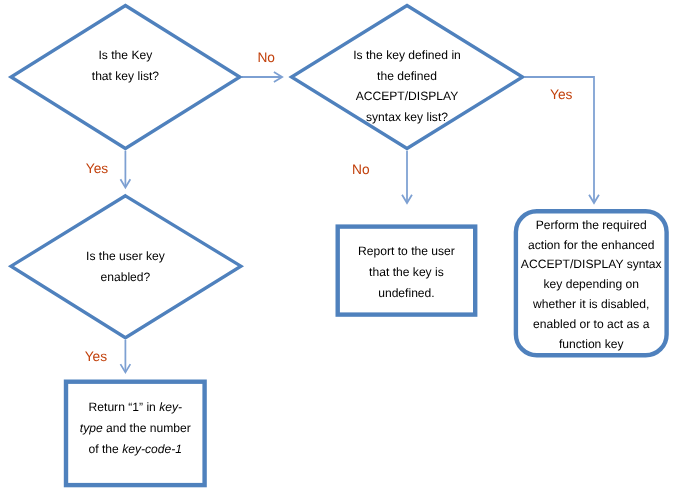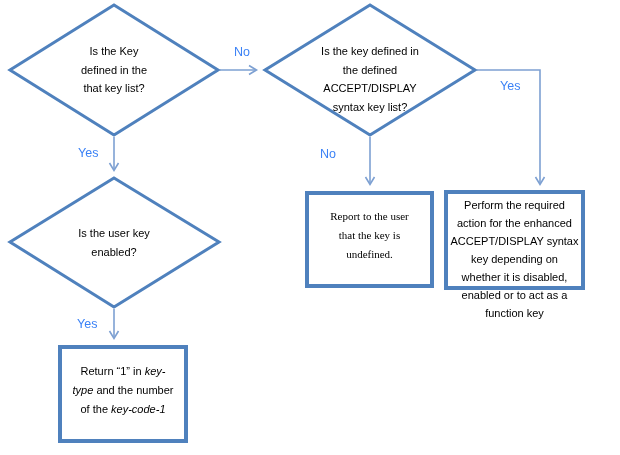--- a/index.html
+++ b/index.html
@@ -21,21 +21,21 @@
     position: absolute; background: #ffffff;
     border: 4px solid #4F81BD;
     text-align: center; font-size: 11px; color: #000;
   }
   .box .line { line-height: 19px; white-space: pre; }
   #perform-box .line { line-height: 18px; }
   #report-box { padding-top: 12px; }
   #return-box { padding-top: 13px; }
   #perform-box { padding-top: 2px; }
 
-  .label { position: absolute; font-size: 12.5px; color: #3b82f6; white-space: nowrap; }
+  .label { position: absolute; font-size: 12.5px; color: #c2410c; white-space: nowrap; }
   .it { font-style: italic; }
 </style>
 </head>
 <body>
 
 <div class="canvas">
 
   <svg class="svg-layer" width="620" height="455" viewBox="0 0 620 455">
     <defs>
       <marker id="arrow" viewBox="-9 -6 11 12" refX="-0.5" refY="0" markerWidth="11" markerHeight="12" markerUnits="userSpaceOnUse" orient="auto">
@@ -53,43 +53,42 @@
 
     <g fill="#ffffff" stroke="#4F81BD" stroke-width="3">
       <polygon points="114,5 218,70 114,135 10,70"></polygon>
       <polygon points="370,5 475,70 370,135 265,70"></polygon>
       <polygon points="114,178 219,242 114,307 10,242"></polygon>
     </g>
   </svg>
 
   <div class="node-text" id="d1-text" style="left:14px; top:42px; width:200px;">
     <div class="line">Is the Key</div>
-    <div class="line">defined in the</div>
     <div class="line">that key list?</div>
   </div>
 
   <div class="node-text" id="d2-text" style="left:275px; top:42px; width:190px;">
     <div class="line">Is the key defined in</div>
     <div class="line">the defined</div>
     <div class="line">ACCEPT/DISPLAY</div>
     <div class="line">syntax key list?</div>
   </div>
 
   <div class="node-text" id="d3-text" style="left:14px; top:224px; width:200px;">
     <div class="line">Is the user key</div>
     <div class="line">enabled?</div>
   </div>
 
-  <div class="box" id="report-box" style="left:305px; top:191px; width:129px; height:97px;font-family:Liberation Serif, serif;">
+  <div class="box" id="report-box" style="left:305px; top:204px; width:129px; height:84px;">
     <div class="line">Report to the user</div>
     <div class="line">that the key is</div>
     <div class="line">undefined.</div>
   </div>
 
-  <div class="box" id="perform-box" style="left:444px; top:190px; width:141px; height:100px;">
+  <div class="box" id="perform-box" style="left:467px; top:190px; width:141px; height:135px;border-radius:21px;">
     <div class="line">Perform the required</div>
     <div class="line">action for the enhanced</div>
     <div class="line">ACCEPT/DISPLAY syntax</div>
     <div class="line">key depending on</div>
     <div class="line">whether it is disabled,</div>
     <div class="line">enabled or to act as a</div>
     <div class="line">function key</div>
   </div>
 
   <div class="box" id="return-box" style="left:58px; top:345px; width:130px; height:98px;">

